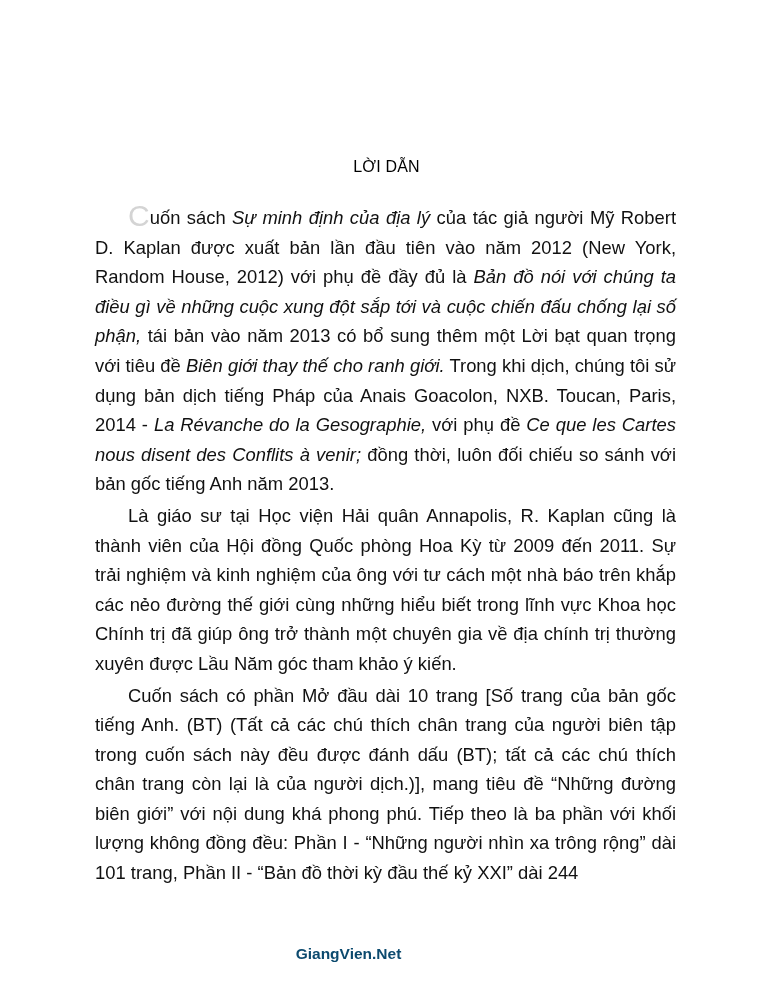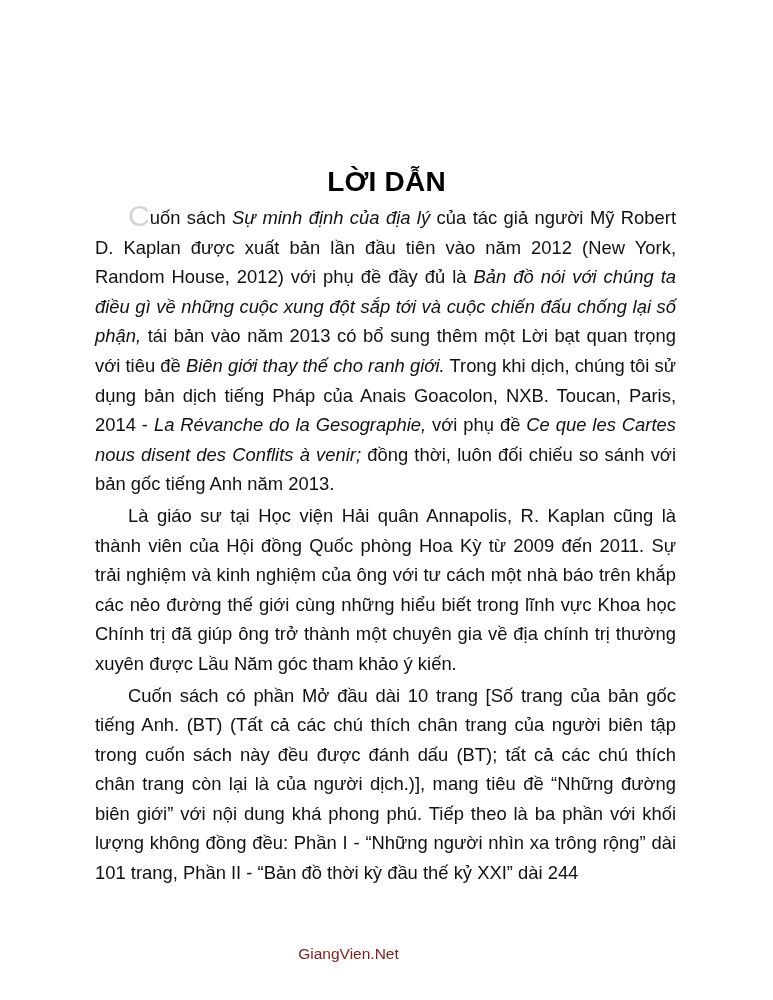--- a/index.html
+++ b/index.html
@@ -14,22 +14,22 @@
       overflow: hidden;
       font-family: "Liberation Sans", sans-serif;
       color: #111111;
     }
     .page-title {
       position: absolute;
       top: 147px;
       left: 0;
       width: 773px;
       text-align: center;
-      font-size: 28px;
-      font-weight: bold;
+      font-size: 16px;
+      font-weight: normal;
       letter-spacing: 0.2px;
       color: #000;
     }
     .body-text {
       position: absolute;
       top: 203px;
       left: 95px;
       width: 581px;
       font-size: 18.4px;
       line-height: 29.6px;
@@ -50,21 +50,22 @@
       top: 2px;
     }
     em { }
     .footer-brand {
       position: absolute;
       top: 945px;
       left: 0;
       width: 697px;
       text-align: center;
       font-size: 15.5px;
-      color: #7f1d1d;
+      color: #0c4a6e;
+      font-weight: bold;
     }
   </style>
 </head>
 <body>
 
 <h1 class="page-title">LỜI DẪN</h1>
 
 <div class="body-text">
   <p class="para">
     <span class="drop-cap">C</span><span>uốn sách </span><em>Sự minh định của địa lý</em><span> của tác giả người Mỹ Robert D. Kaplan được xuất bản lần đầu tiên vào năm 2012 (New York, Random House, 2012) với phụ đề đầy đủ là </span><em>Bản đồ nói với chúng ta điều gì về những cuộc xung đột sắp tới và cuộc chiến đấu chống lại số phận,</em><span> tái bản vào năm 2013 có bổ sung thêm một Lời bạt quan trọng với tiêu đề </span><em>Biên giới thay thế cho ranh giới.</em><span> Trong khi dịch, chúng tôi sử dụng bản dịch tiếng Pháp của Anais Goacolon, NXB. Toucan, Paris, 2014 - </span><em>La Révanche do la Gesographie,</em><span> với phụ đề </span><em>Ce que les Cartes nous disent des Conflits à venir;</em><span> đồng thời, luôn đối chiếu so sánh với bản gốc tiếng Anh năm 2013.</span>

